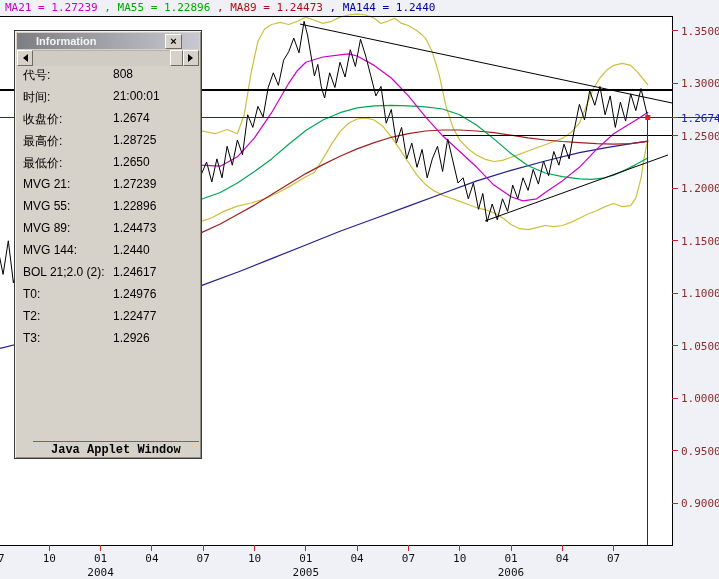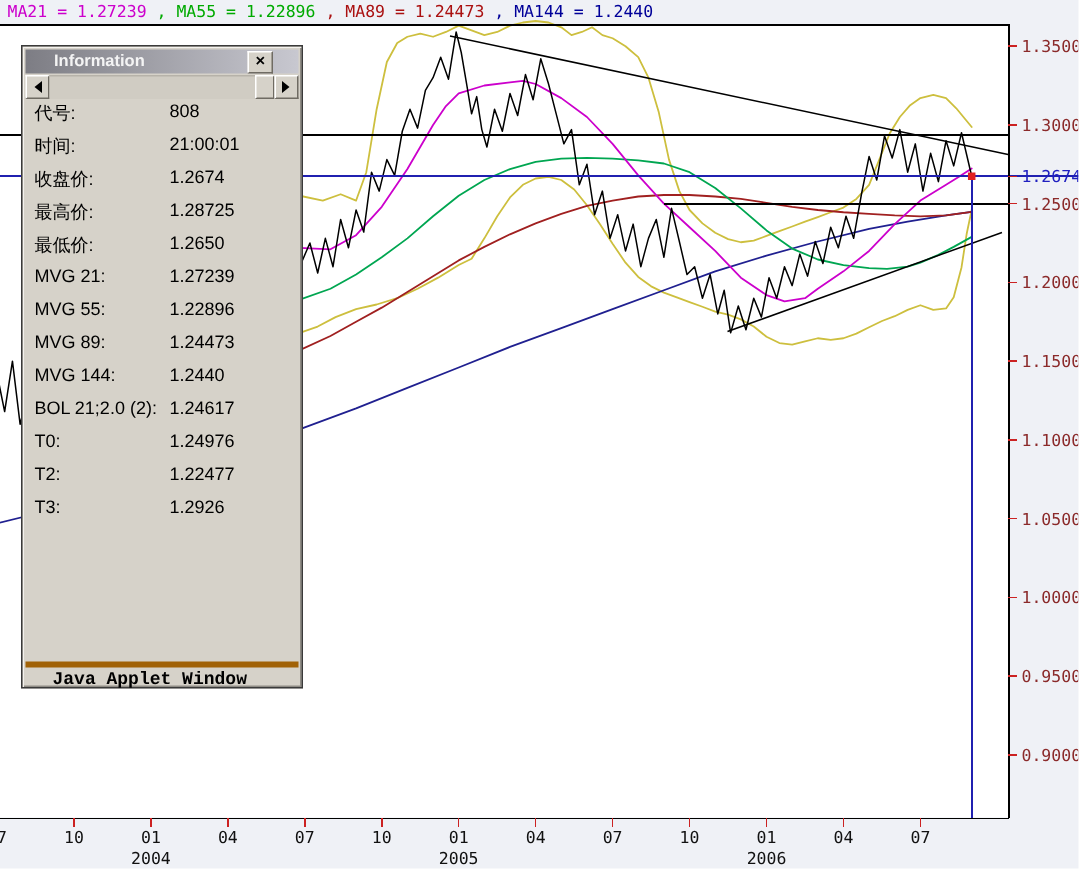--- a/index.html
+++ b/index.html
@@ -22,21 +22,21 @@
   .sbtn{width:16px;background:#d6d2c9;border:1px solid;border-color:#ffffff #6f6b63 #6f6b63 #ffffff;
         display:flex;align-items:center;justify-content:center;box-sizing:border-box;}
   .tri-left{width:0;height:0;border:4px solid transparent;border-right:5px solid #000;margin-left:-3px;}
   .tri-right{width:0;height:0;border:4px solid transparent;border-left:5px solid #000;margin-right:-3px;}
   .track{flex:1;background:#d0ccc3;border-top:1px solid #b6b2a9;}
   .thumb{width:11px;background:#d6d2c9;border:1px solid;border-color:#ffffff #6f6b63 #6f6b63 #ffffff;}
   #info-rows{margin:1px 2px 0 2px;height:374px;overflow:hidden;}
   .irow{height:22px;line-height:22px;position:relative;font:12px "Liberation Sans",sans-serif;color:#000;}
   .irow .lb{position:absolute;left:6px;top:0;}
   .irow .val{position:absolute;left:96px;top:0;}
-  .statusbar{height:16px;margin:0 2px 2px 2px;border-top:4px solid #a16207;
+  .statusbar{height:16px;margin:0 2px 2px 18px;border-top:1px solid #a16207;
              font:bold 12px "Liberation Mono",monospace;line-height:16px;padding-left:18px;color:#000;}
   text{font-family:"DejaVu Sans Mono",monospace;}
 </style>
 </head>
 <body>
 
 <div id="stage">
 
   <div id="mabar"><span style="color: rgb(204, 0, 204);">MA21 = 1.27239</span><span style="color: rgb(0, 170, 0);"> , MA55 = 1.22896</span><span style="color: rgb(170, 17, 17);"> , MA89 = 1.24473</span><span style="color: rgb(0, 0, 153);"> , MA144 = 1.2440</span></div>
 

